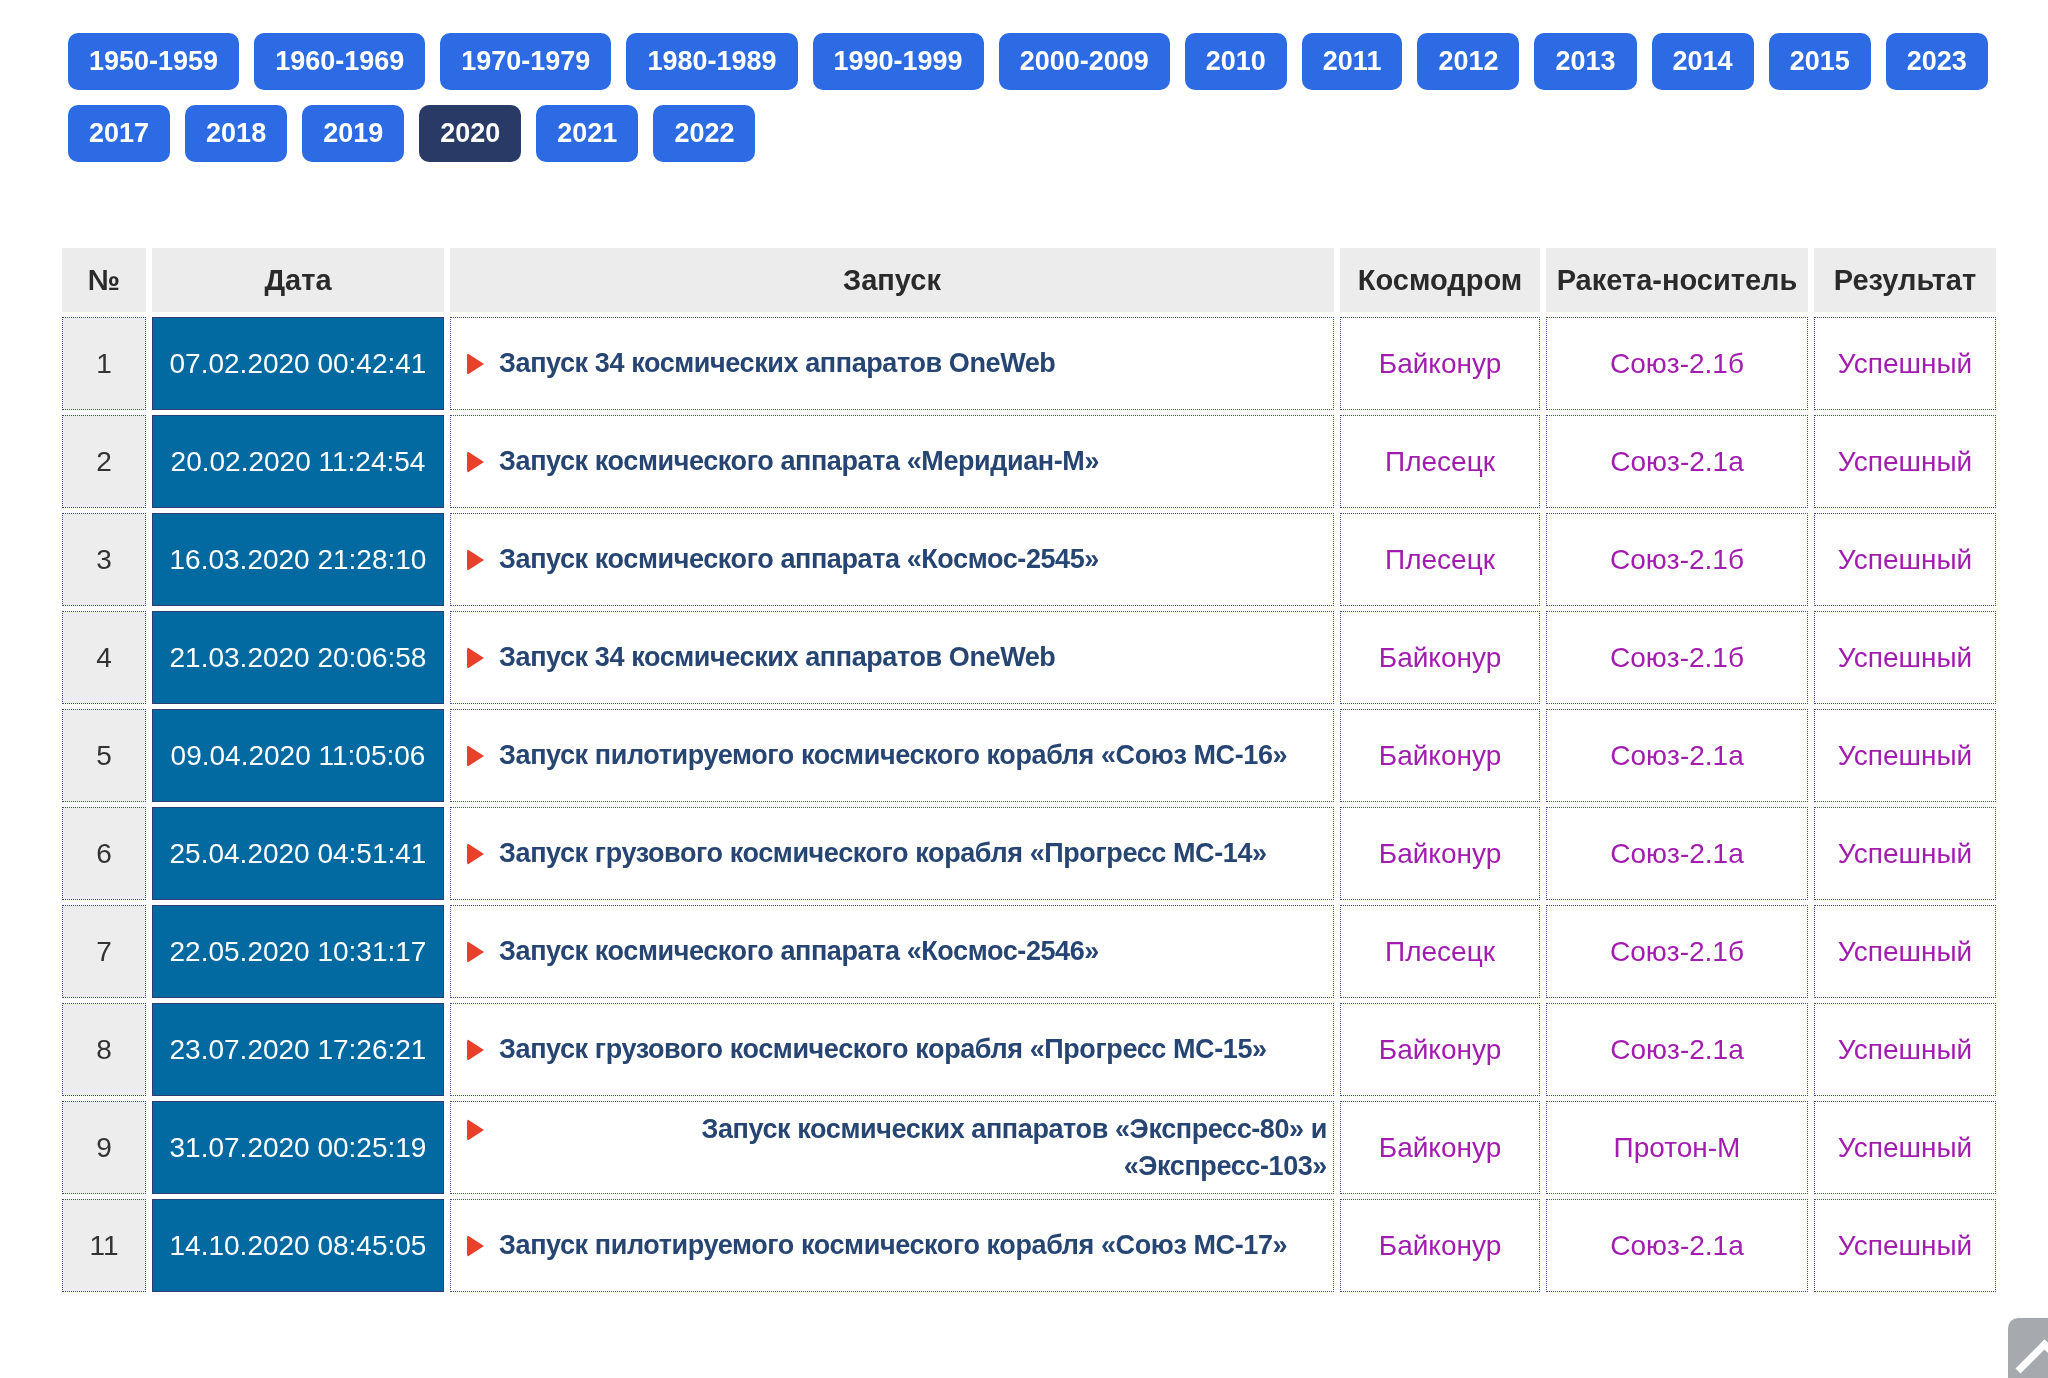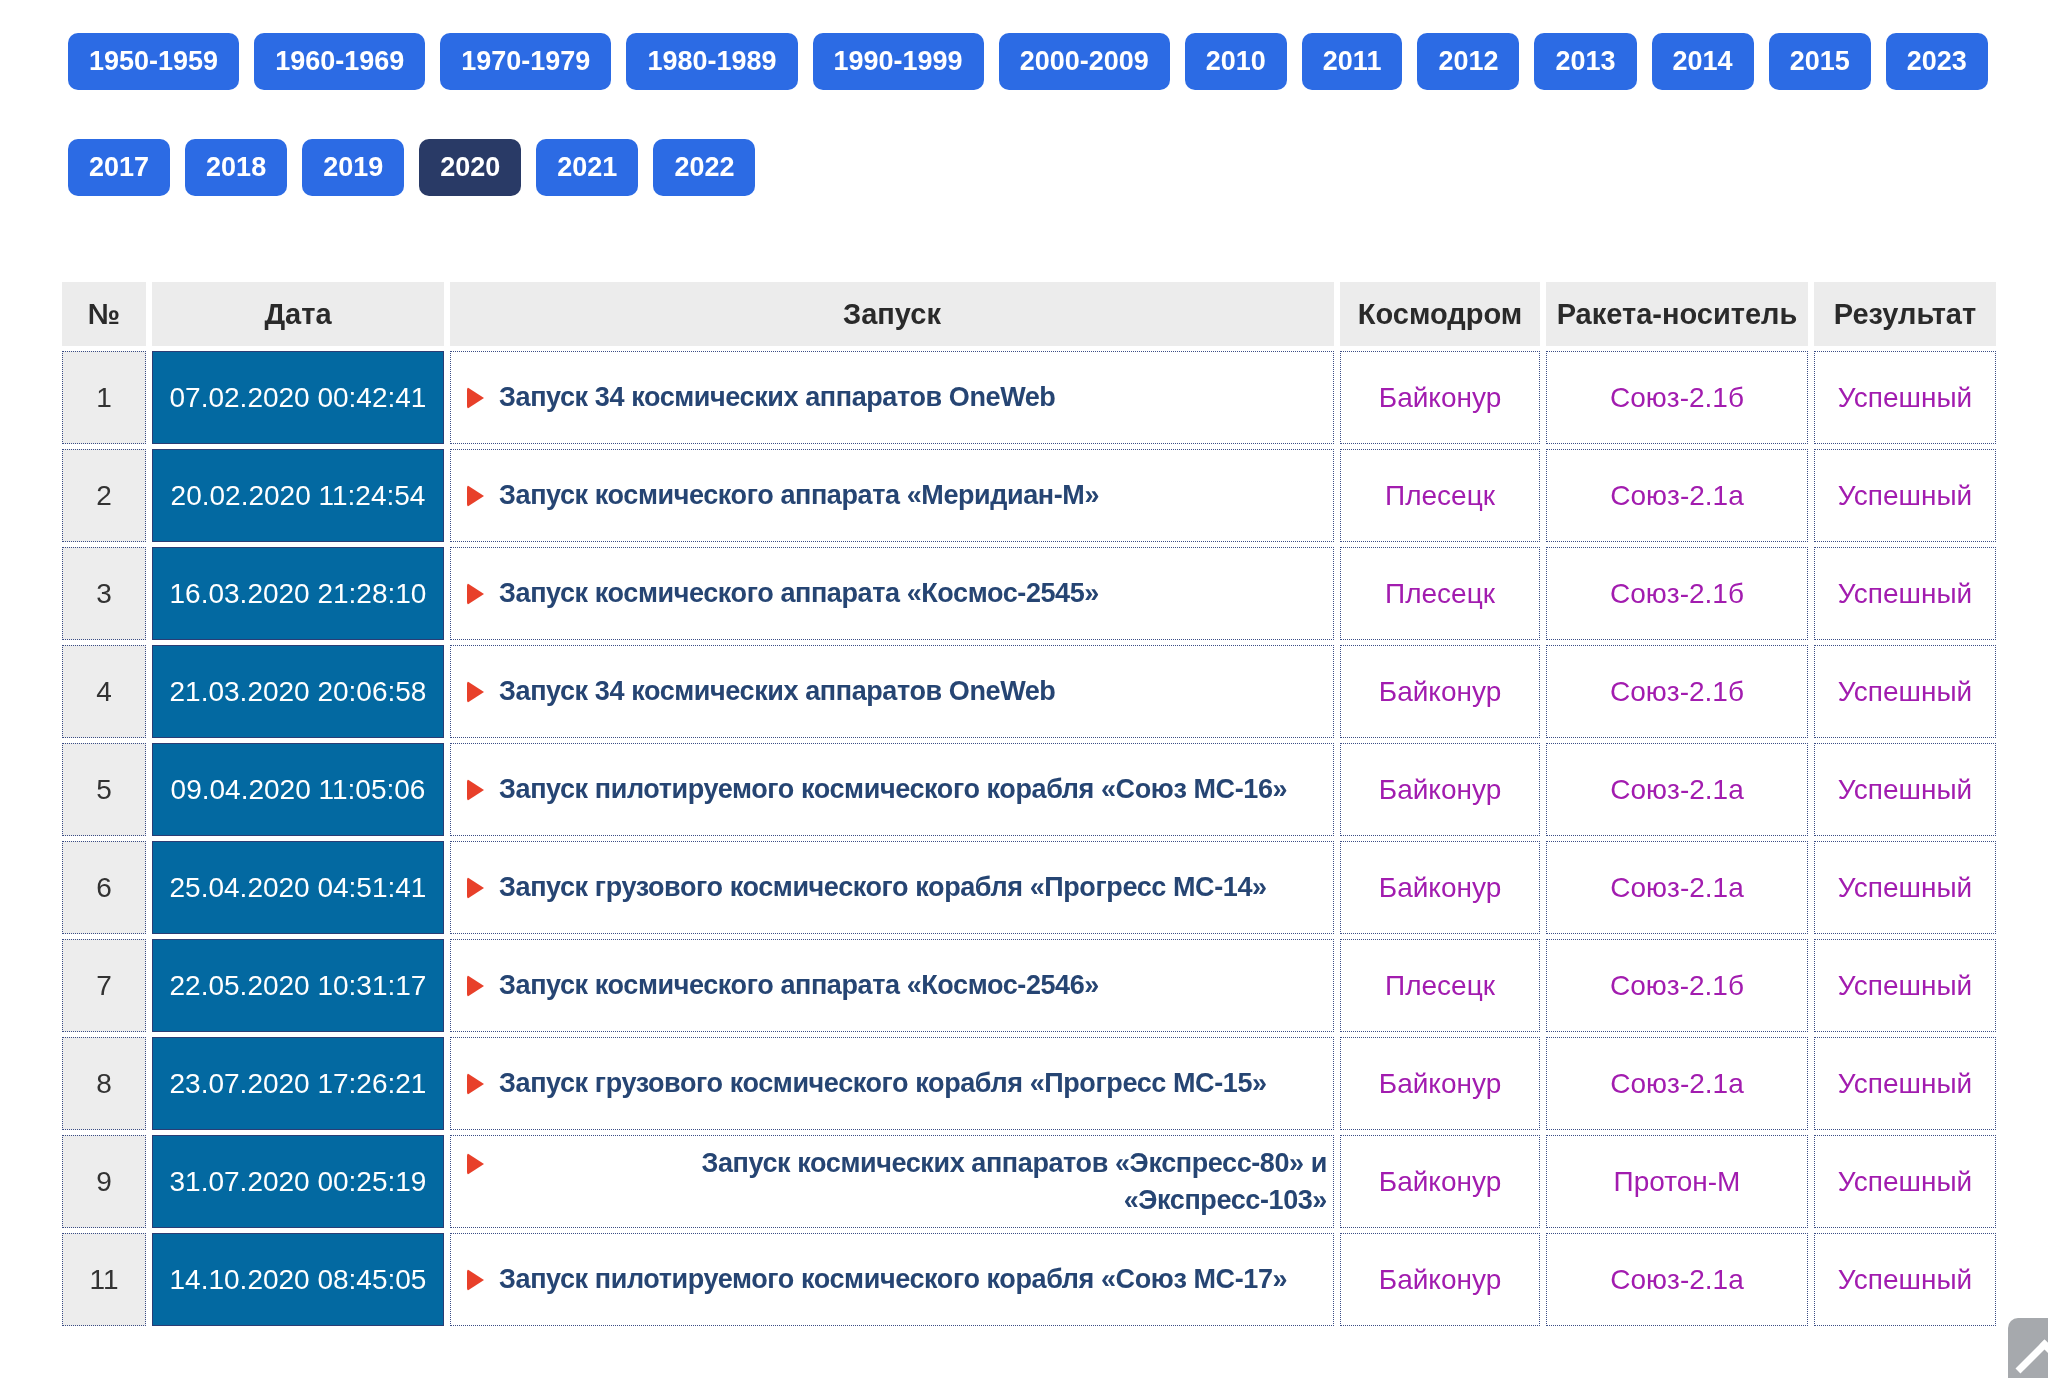--- a/index.html
+++ b/index.html
@@ -9,35 +9,34 @@
     background: #ffffff;
     font-family: "Liberation Sans", "DejaVu Sans", sans-serif;
   }
   .page { position: relative; width: 2048px; height: 1378px; overflow: hidden; }
 
   
   .filters {
     margin: 33px 60px 0 68px;
     display: flex; flex-wrap: wrap;
     gap: 15px 15px;
-    align-items: flex-end;
   }
   .yb {
     display: inline-block;
     height: 57px; line-height: 57px;
     padding: 0 21px;
     background: #2c6be4;
     color: #ffffff;
     font-family: "Liberation Sans", sans-serif;
     font-size: 27px; font-weight: bold;
     border: none; border-radius: 10px;
     cursor: pointer;
     white-space: nowrap;
   }
-  .yb.sel { background: #293a66; margin-top: 34px; }
+  .yb.sel { background: #293a66; }
 
   
   table.launches {
     margin: 81px 0 0 56px;
     border-collapse: separate;
     border-spacing: 6px 5px;
     table-layout: fixed;
   }
   col.c-num    { width: 84px; }
   col.c-date   { width: 292px; }

